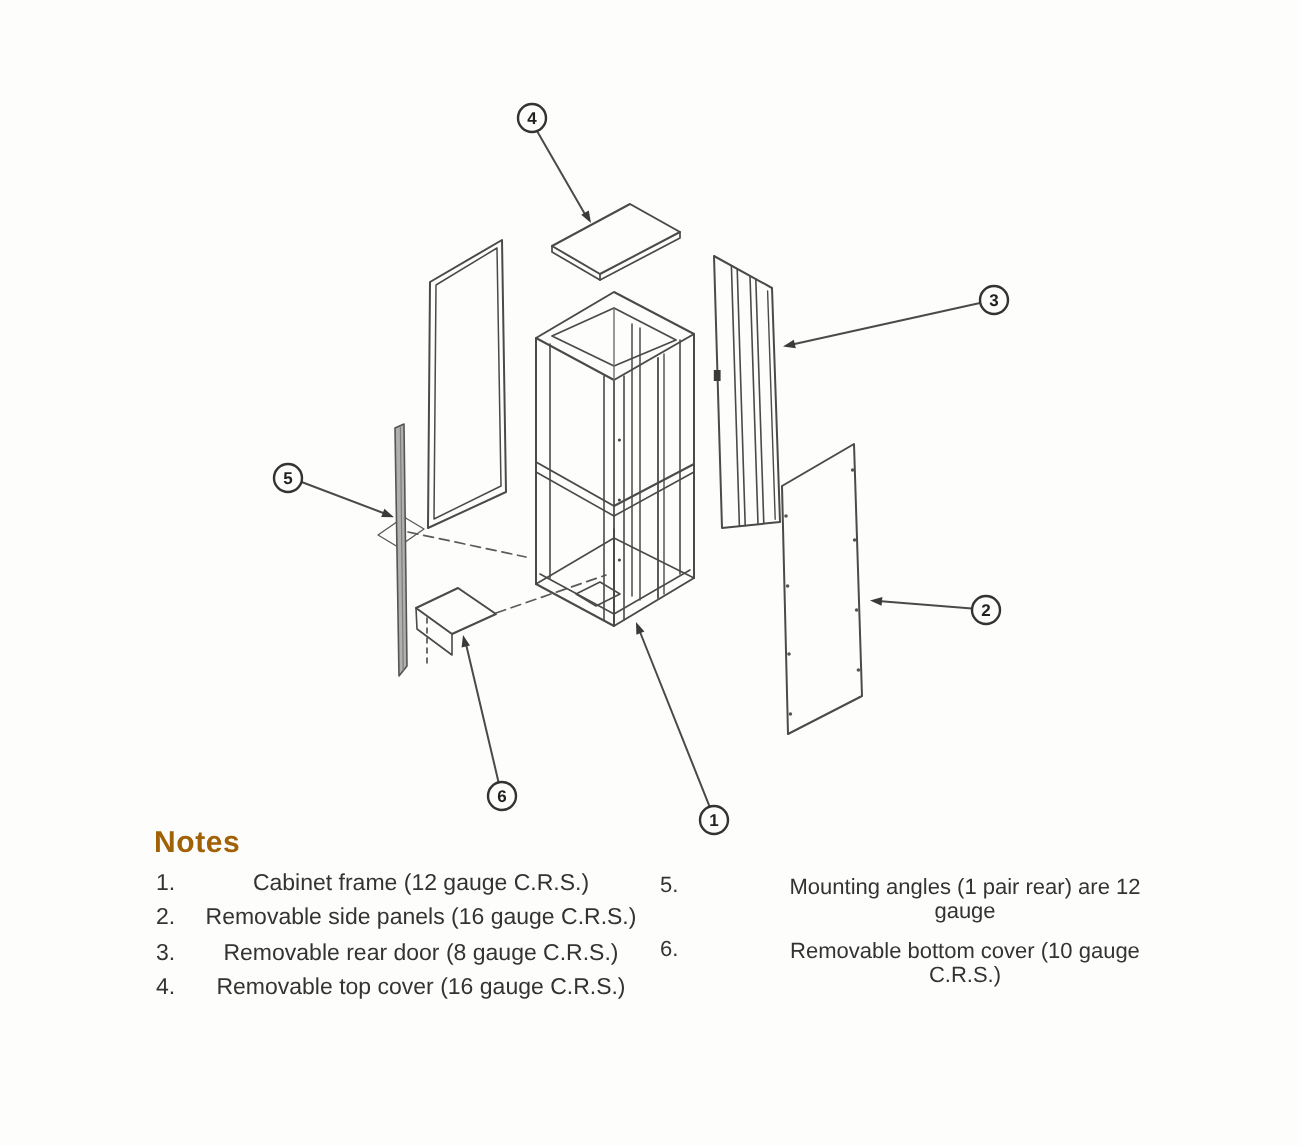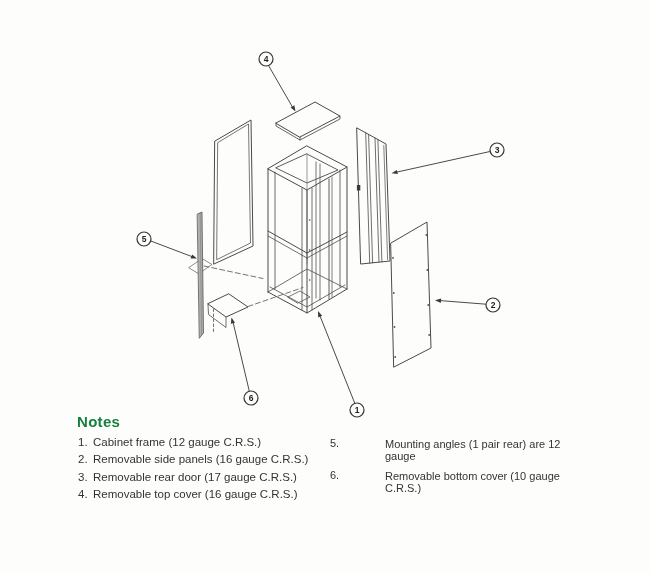--- a/index.html
+++ b/index.html
@@ -9,30 +9,30 @@
     font-family:"Liberation Sans", sans-serif;
     color:#2f2f2f;
     position:relative;
     overflow:hidden;
   }
   .page{position:relative;width:650px;height:573px;background:#fdfdfc;}
   svg{position:absolute;top:0;left:0;}
   .notes{position:absolute;left:0;top:411px;width:650px;}
   .notes-heading{
     position:absolute;left:77px;top:2px;
-    font-size:15px;font-weight:bold;color:#15803d;
+    font-size:15px;font-weight:bold;color:#a16207;
     letter-spacing:.3px;margin:0;
   }
   .col{position:absolute;font-size:11.5px;color:#333;}
   .col-left{left:78px;top:26px;width:250px;}
   .col-right{left:330px;top:27px;width:250px;font-size:11px;}
   .note-item{display:flex;margin:0 0 5.5px 0;line-height:11.5px;}
   .col-left .note-item{margin-bottom:5.8px;}
   .note-num{width:15px;flex:0 0 15px;}
-  .note-lines{flex:1;}
+  .note-lines{flex:1;text-align:center;}
   .note-lines div{line-height:12.3px;padding-left:40px;}
   .col-right .note-item{margin-bottom:7px;}
 </style>
 </head>
 <body>
 
 <div class="page">
 
 <svg width="650" height="425" viewBox="0 0 650 425">
   <g fill="none" stroke="#4a4a4a" stroke-width="1" stroke-linecap="round" stroke-linejoin="round">
@@ -165,21 +165,21 @@
     <div class="note-item">
       <span class="note-num">1.</span>
       <span class="note-lines">Cabinet frame (12 gauge C.R.S.)</span>
     </div>
     <div class="note-item">
       <span class="note-num">2.</span>
       <span class="note-lines">Removable side panels (16 gauge C.R.S.)</span>
     </div>
     <div class="note-item">
       <span class="note-num">3.</span>
-      <span class="note-lines">Removable rear door (17 gauge C.R.S.)</span>
+      <span class="note-lines">Removable rear door (8 gauge C.R.S.)</span>
     </div>
     <div class="note-item">
       <span class="note-num">4.</span>
       <span class="note-lines">Removable top cover (16 gauge C.R.S.)</span>
     </div>
   </div>
 
   <div class="col col-right">
     <div class="note-item">
       <span class="note-num">5.</span>

